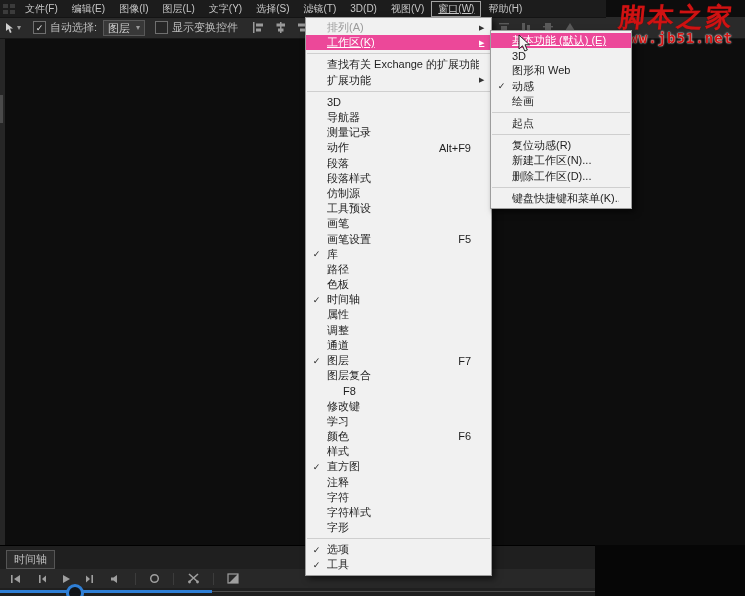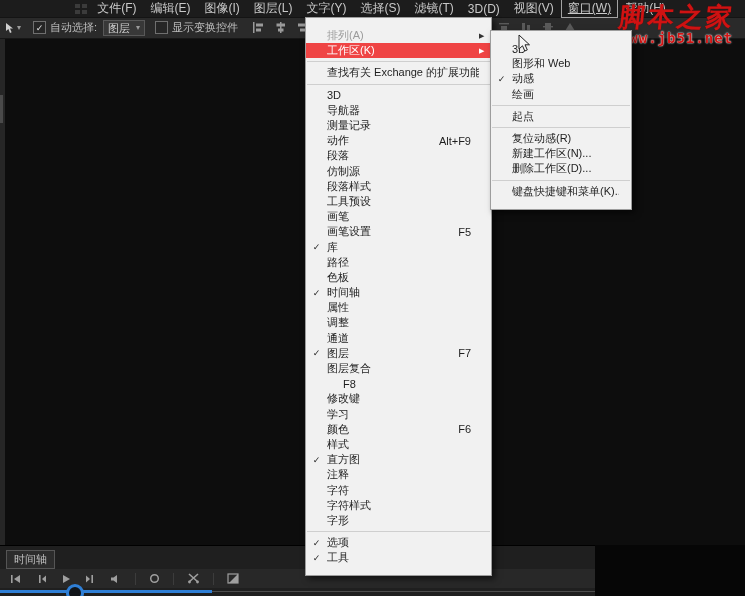--- a/index.html
+++ b/index.html
@@ -4,23 +4,23 @@
 <style>
   html,body{margin:0;padding:0;}
   body{
     width:745px;height:596px;position:relative;overflow:hidden;
     background:#0d0d0d;
     font-family:"Liberation Sans","DejaVu Sans",sans-serif;
     -webkit-font-smoothing:antialiased;
   }
   
   .menubar{
-    position:absolute;left:0;top:0;width:745px;height:17px;
+    position:absolute;left:0;top:0;width:606px;height:17px;
     background:#1c1c1c;display:flex;align-items:center;
-    font-size:12px;color:#c8c8c8;z-index:3;border-bottom:1px solid #141414;justify-content:center;
+    font-size:10px;color:#c8c8c8;z-index:3;border-bottom:1px solid #141414;
   }
   .appicon{width:14px;height:12px;margin:0 2px 0 2px;opacity:.55}
   .mb-item{padding:1px 7px;white-space:nowrap;cursor:default;}
   .mb-item.boxed{border:1px solid #a3a3a3;padding:0 6px;text-decoration:underline;}
   
   .optionsbar{
     position:absolute;left:0;top:17px;width:745px;height:21px;
     background:#2a2a2a;border-bottom:1px solid #161616;
     display:flex;align-items:center;font-size:11px;color:#bdbdbd;z-index:2;
   }
@@ -37,30 +37,30 @@
   .ob-sep{width:1px;height:14px;background:#3c3c3c;margin:0 2px;}
   .ghost-icons{position:absolute;left:498px;top:21px;display:flex;gap:10px;opacity:.5;z-index:2;}
   
   .canvas{position:absolute;left:0;top:38px;width:745px;height:507px;background:#0d0d0d;z-index:0;}
   .leftstrip{position:absolute;left:0;top:38px;width:5px;height:507px;background:#262626;z-index:1;}
   .lefthandle{position:absolute;left:0;top:95px;width:3px;height:28px;background:#4a4a4a;z-index:1;}
   
   .menu{
     position:absolute;background:#f1f1f1;border:1px solid #9d9d9d;
     box-shadow:3px 3px 6px rgba(0,0,0,.55);
-    font-size:11px;color:#1e1e1e;padding:10px 0;z-index:5;
+    font-size:11px;color:#1e1e1e;padding:2px 0;z-index:5;
   }
   .menu-main{left:305px;top:17px;width:185px;}
   .menu-sub{left:490px;top:30px;width:140px;z-index:6;}
   .mi{display:flex;align-items:center;height:15.2px;white-space:nowrap;cursor:default;}
   .mi .chk{width:21px;text-align:center;font-size:9px;flex:0 0 auto;}
   .mi .lbl{flex:1 1 auto;overflow:hidden;}
   .mi .sc{flex:0 0 auto;margin-left:16px;padding-right:8px;}
   .mi .arr{flex:0 0 auto;width:12px;font-size:7px;color:#333;}
-  .mi.hl{background:#ef4444;color:#fff;}
+  .mi.hl{background:#ec4899;color:#fff;text-decoration:underline;}
   .mi.hl .arr{color:#fff;}
   .mi.dis{color:#9b9b9b;}
   .mdiv{height:1px;background:#cfcfcf;margin:3px 1px;}
   
   .timeline{position:absolute;left:0;top:545px;width:745px;height:51px;background:#1f1f1f;z-index:1;border-top:1px solid #000;}
   .tl-tab{position:absolute;left:6px;top:4px;border:1px solid #555;background:#2c2c2c;
           color:#bdbdbd;font-size:11px;padding:1px 7px;}
   .tl-controls{position:absolute;left:0;top:23px;width:600px;height:19px;background:#282828;
                display:flex;align-items:center;gap:13px;padding-left:10px;box-sizing:border-box;}
   .tl-controls svg{display:block;}
@@ -185,20 +185,25 @@
       <span class="chk"></span>
       <span class="lbl">工作区(K)</span>
       <span class="arr">▶</span>
     </div>
     <div class="mdiv"></div>
     <div class="mi">
       <span class="chk"></span>
       <span class="lbl">查找有关 Exchange 的扩展功能...</span>
       <span class="arr"></span>
     </div>
+    <div class="mi">
+      <span class="chk"></span>
+      <span class="lbl">扩展功能</span>
+      <span class="arr">▶</span>
+    </div>
     <div class="mdiv"></div>
     <div class="mi">
       <span class="chk"></span>
       <span class="lbl">3D</span>
       <span class="arr"></span>
     </div>
     <div class="mi">
       <span class="chk"></span>
       <span class="lbl">导航器</span>
       <span class="arr"></span>
@@ -214,26 +219,26 @@
       <span class="sc">Alt+F9</span>
       <span class="arr"></span>
     </div>
     <div class="mi">
       <span class="chk"></span>
       <span class="lbl">段落</span>
       <span class="arr"></span>
     </div>
     <div class="mi">
       <span class="chk"></span>
+      <span class="lbl">段落样式</span>
+      <span class="arr"></span>
+    </div>
+    <div class="mi">
+      <span class="chk"></span>
       <span class="lbl">仿制源</span>
-      <span class="arr"></span>
-    </div>
-    <div class="mi">
-      <span class="chk"></span>
-      <span class="lbl">段落样式</span>
       <span class="arr"></span>
     </div>
     <div class="mi">
       <span class="chk"></span>
       <span class="lbl">工具预设</span>
       <span class="arr"></span>
     </div>
     <div class="mi">
       <span class="chk"></span>
       <span class="lbl">画笔</span>
@@ -349,20 +354,25 @@
       <span class="arr"></span>
     </div>
     <div class="mi">
       <span class="chk">✓</span>
       <span class="lbl">工具</span>
       <span class="arr"></span>
     </div>
   </div>
 
 <div class="menu menu-sub" id="menu-sub">
+    <div class="mi hl">
+      <span class="chk"></span>
+      <span class="lbl">基本功能 (默认) (E)</span>
+      <span class="arr"></span>
+    </div>
     <div class="mi">
       <span class="chk"></span>
       <span class="lbl">3D</span>
       <span class="arr"></span>
     </div>
     <div class="mi">
       <span class="chk"></span>
       <span class="lbl">图形和 Web</span>
       <span class="arr"></span>
     </div>

